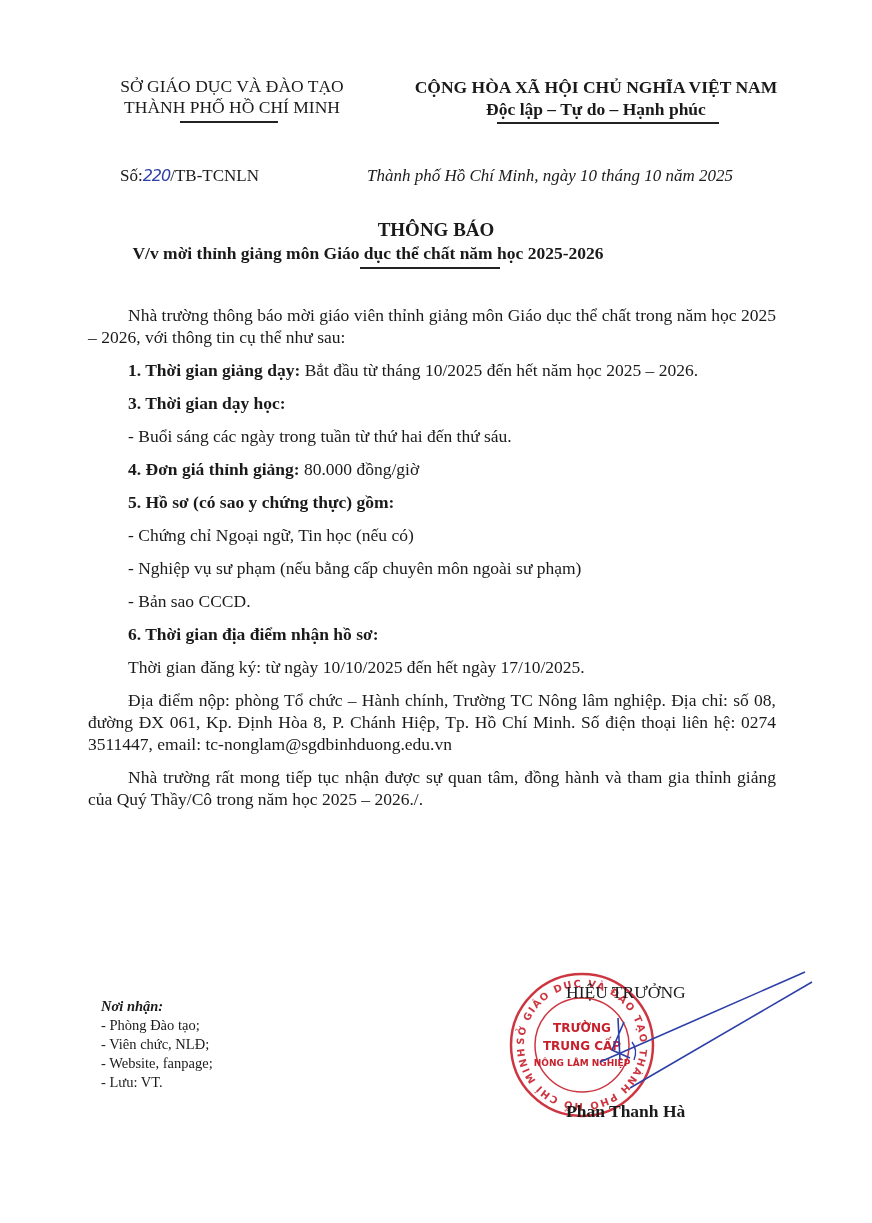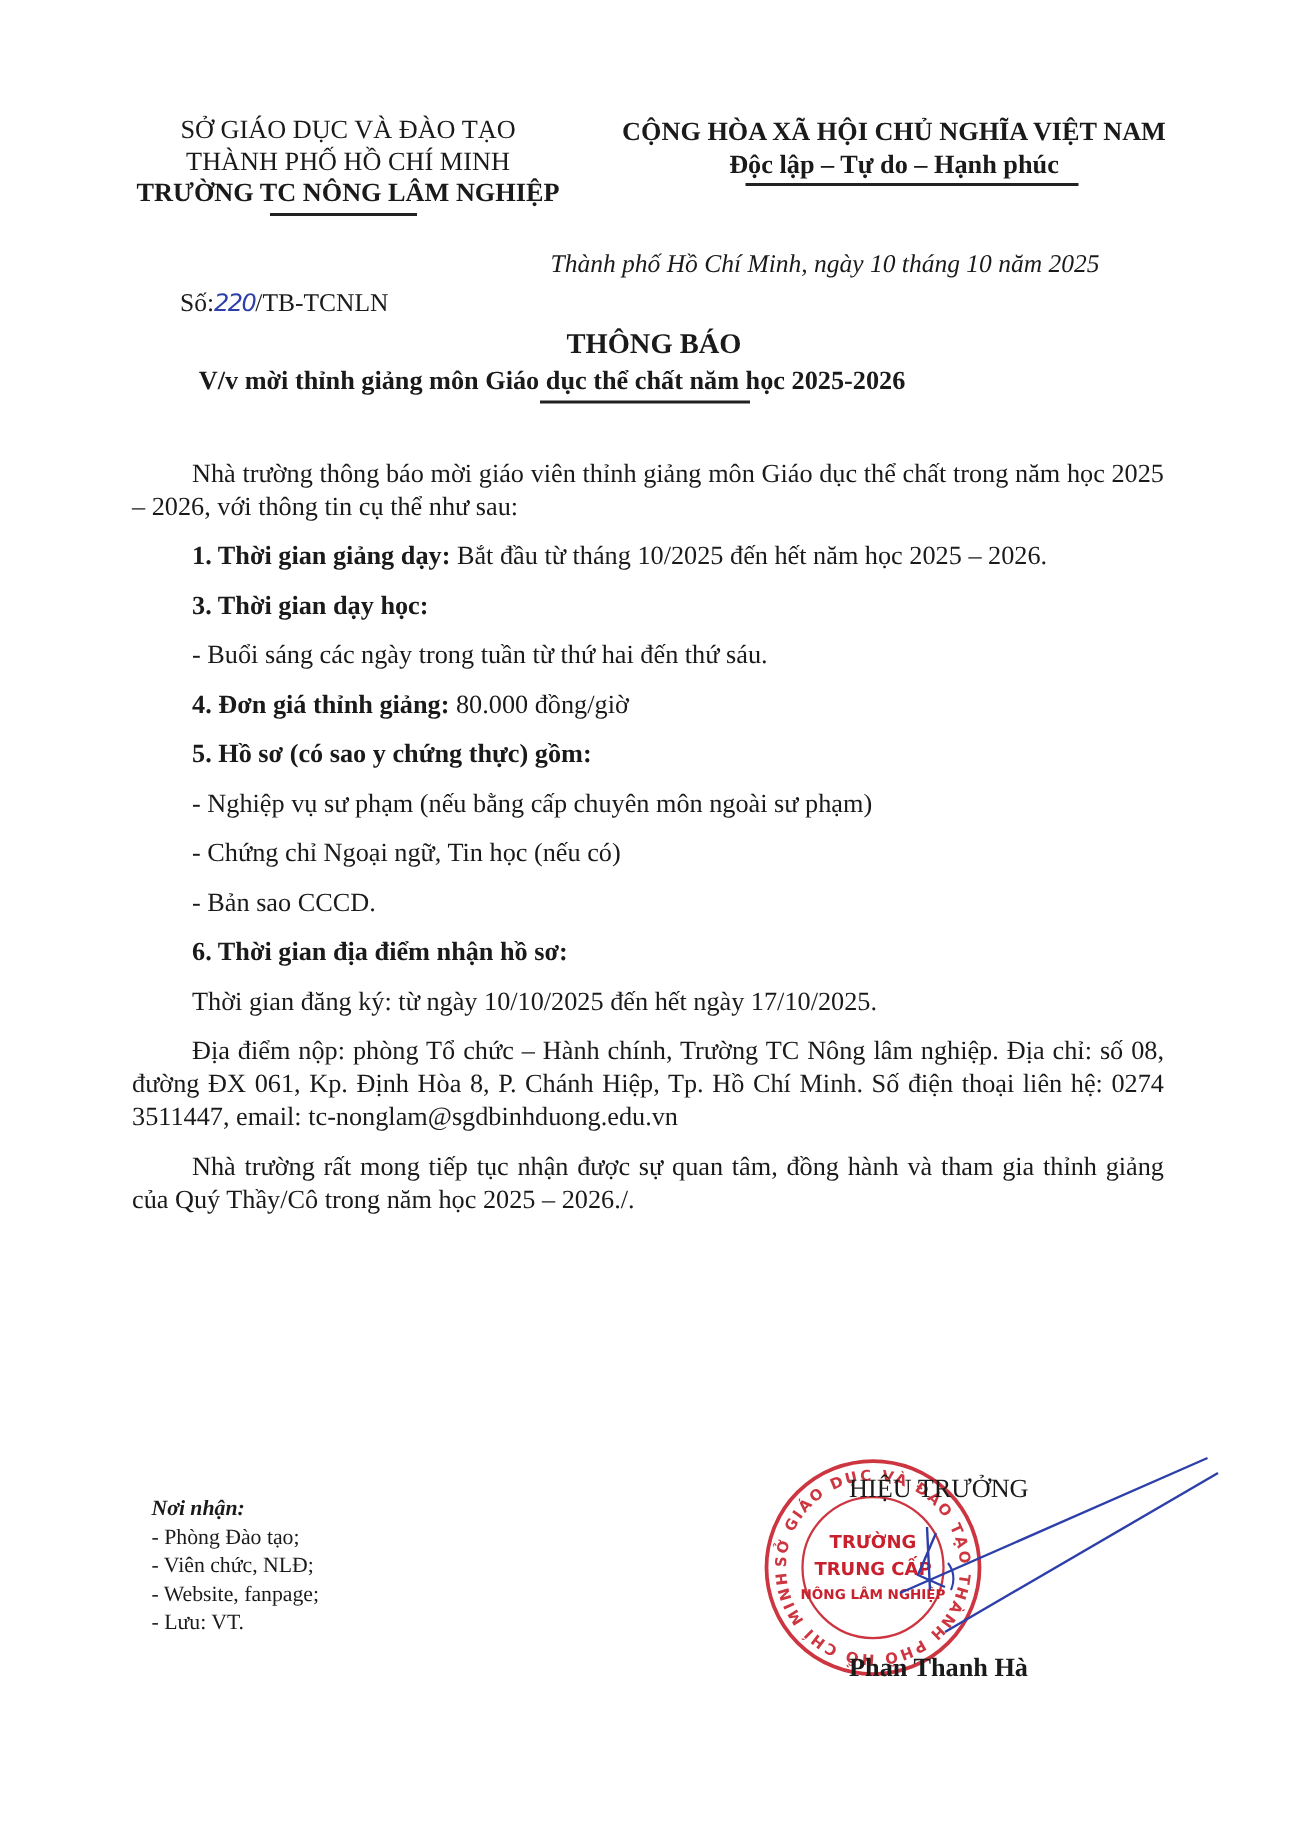--- a/index.html
+++ b/index.html
@@ -4,21 +4,21 @@
 <style>
   html, body { margin: 0; padding: 0; background: #ffffff; }
   body { width: 872px; height: 1223px; position: relative; overflow: hidden;
          font-family: "Liberation Serif", "DejaVu Serif", serif; color: #1a1a1a; }
   .abs { position: absolute; }
   .hdr-left { left: 62px; top: 76px; width: 340px; text-align: center; font-size: 17.5px; line-height: 21px; }
   .hdr-left .b { font-weight: bold; }
   .hdr-left .rule { width: 98px; height: 1.5px; background: #222; margin: 3px auto 0; position: relative; left: -3px; }
   .hdr-right { left: 366px; top: 76px; width: 460px; text-align: center; font-size: 17.5px; line-height: 22px; font-weight: bold; }
   .hdr-right .rule { width: 222px; height: 1.5px; background: #222; margin: 2px auto 0; position: relative; left: 12px; }
-  .so { left: 120px; top: 166px; font-size: 17px; margin-top: 26px; }
+  .so { left: 120px; top: 166px; font-size: 17px; }
   .so .hand { color: #2d3fa8; font-family: "DejaVu Sans", sans-serif; font-style: italic; font-size: 16px; letter-spacing: -1px; }
   .date { left: 367px; top: 166px; font-size: 17px; font-style: italic; }
   .title { left: 0; width: 872px; top: 218px; text-align: center; font-size: 19px; font-weight: bold; line-height: 23px; }
   .subtitle { left: 0; width: 736px; top: 242px; text-align: center; font-size: 17.5px; font-weight: bold; line-height: 22px; }
   .subtitle-rule { left: 360px; top: 267px; width: 140px; height: 1.5px; background: #222; }
   .body { left: 88px; top: 293px; width: 688px; font-size: 17.5px; line-height: 22px; text-align: justify; }
   .body p { margin: 0; }
   .ind { text-indent: 40px; }
   .pad { padding-left: 40px; }
   .gap { margin-top: 11px !important; }
@@ -29,21 +29,20 @@
   .sign-name { left: 566px; top: 1101px; font-size: 17.5px; font-weight: bold; }
   .stamp { left: 507px; top: 970px; width: 150px; height: 150px; }
   .signature { left: 590px; top: 960px; width: 230px; height: 140px; }
 </style>
 </head>
 <body>
 
 <div class="abs hdr-left">
   <div>SỞ GIÁO DỤC VÀ ĐÀO TẠO</div>
   <div>THÀNH PHỐ HỒ CHÍ MINH</div>
-  <div class="b">TRƯỜNG TC NÔNG LÂM NGHIỆP</div>
   <div class="rule"></div>
 </div>
 
 <div class="abs hdr-right">
   <div>CỘNG HÒA XÃ HỘI CHỦ NGHĨA VIỆT NAM</div>
   <div>Độc lập – Tự do – Hạnh phúc</div>
   <div class="rule"></div>
 </div>
 
 <div class="abs so">
@@ -61,22 +60,22 @@
 
   <p class="ind gap"><span class="b">1. Thời gian giảng dạy:</span><span> Bắt đầu từ tháng 10/2025 đến hết năm học 2025 – 2026.</span></p>
 
 
   <p class="ind gap b">3. Thời gian dạy học:</p>
   <p class="pad gap">- Buổi sáng các ngày trong tuần từ thứ hai đến thứ sáu.</p>
 
   <p class="ind gap"><span class="b">4. Đơn giá thỉnh giảng:</span><span> 80.000 đồng/giờ</span></p>
 
   <p class="ind gap b">5. Hồ sơ (có sao y chứng thực) gồm:</p>
+  <p class="pad gap">- Chứng chỉ Ngoại ngữ, Tin học (nếu có)</p>
   <p class="pad gap">- Nghiệp vụ sư phạm (nếu bằng cấp chuyên môn ngoài sư phạm)</p>
-  <p class="pad gap">- Chứng chỉ Ngoại ngữ, Tin học (nếu có)</p>
   <p class="pad gap">- Bản sao CCCD.</p>
 
   <p class="ind gap b">6. Thời gian địa điểm nhận hồ sơ:</p>
   <p class="ind gap">Thời gian đăng ký: từ ngày 10/10/2025 đến hết ngày 17/10/2025.</p>
   <p class="ind gap">Địa điểm nộp: phòng Tổ chức – Hành chính, Trường TC Nông lâm nghiệp. Địa chỉ: số 08, đường ĐX 061, Kp. Định Hòa 8, P. Chánh Hiệp, Tp. Hồ Chí Minh. Số điện thoại liên hệ: 0274 3511447, email: tc-nonglam@sgdbinhduong.edu.vn</p>
   <p class="ind gap">Nhà trường rất mong tiếp tục nhận được sự quan tâm, đồng hành và tham gia thỉnh giảng của Quý Thầy/Cô trong năm học 2025 – 2026./.</p>
 </div>
 
 <div class="abs recip">
   <div class="h">Nơi nhận:</div>

